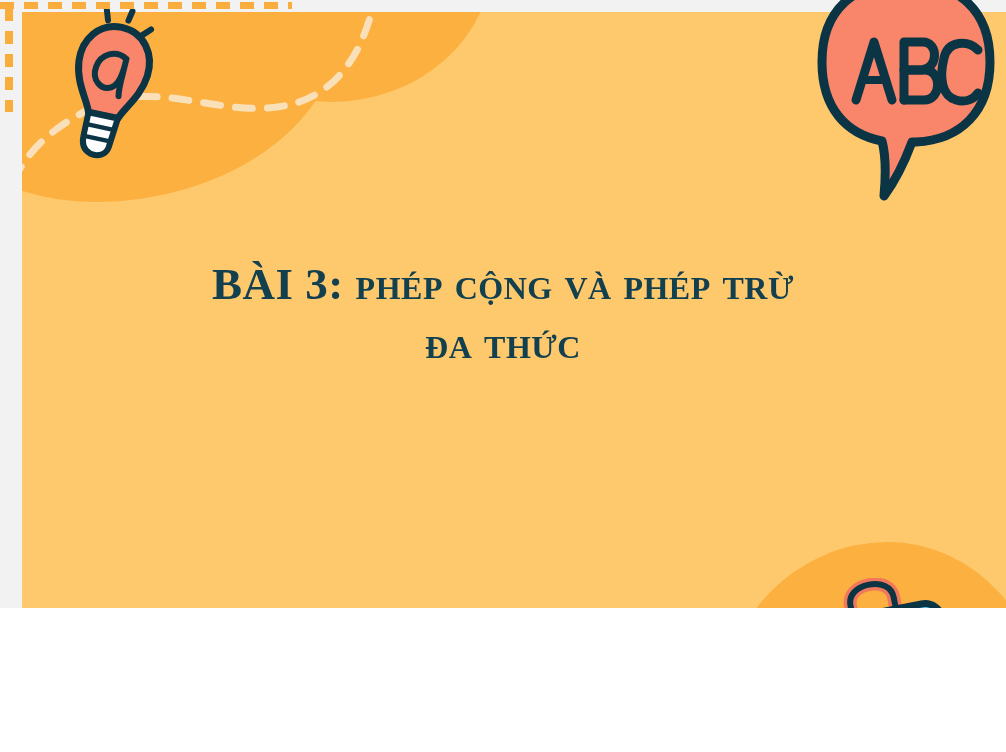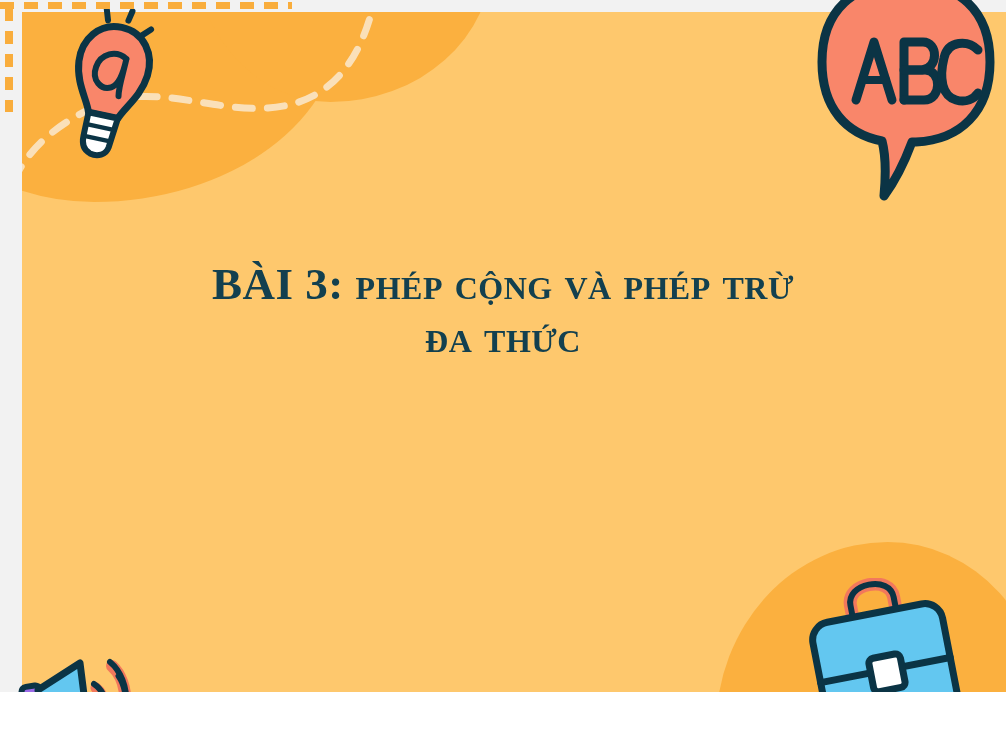--- a/index.html
+++ b/index.html
@@ -10,21 +10,21 @@
   body {
     width: 1006px;
     height: 752px;
     overflow: hidden;
     font-family: "Liberation Serif", serif;
   }
 
   #slide {
     position: relative;
     width: 1006px;
-    height: 692px;
+    height: 608px;
     background: #f2f2f2;
     overflow: hidden;
     text-decoration: underline;
   }
 
   
   .dash-strip-top {
     position: absolute;
     left: 0;
     top: 2px;
@@ -134,20 +134,21 @@
   }
   .t-caps {
     font-size: 45px;
     font-weight: bold;
     font-variant: small-caps;
     text-transform: lowercase;
     letter-spacing: 0.5px;
   }
   .title-line-2 {
     display: block;
+    margin-top: 6px;
   }
 </style>
 </head>
 <body>
 
 <div id="slide">
 
   <div class="dash-strip-top"></div>
   <div class="dash-strip-left"></div>
 

